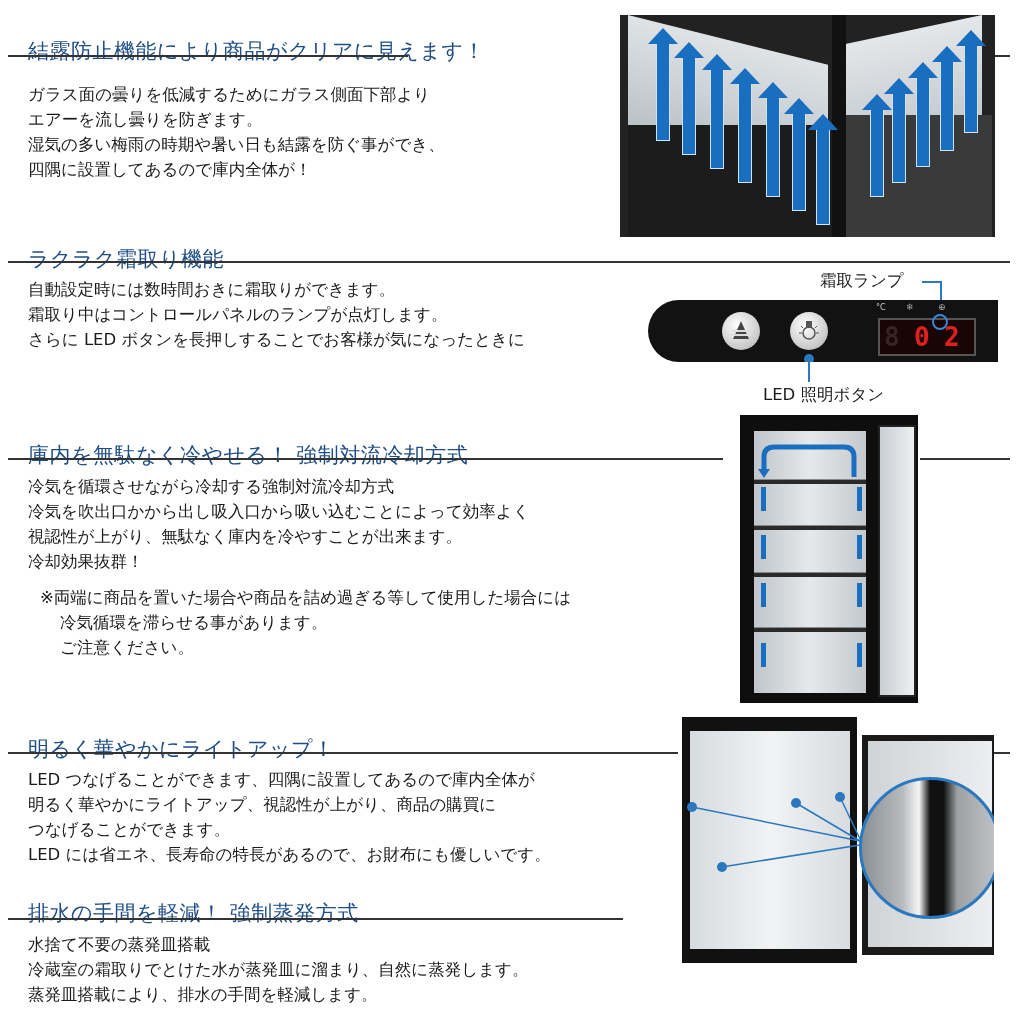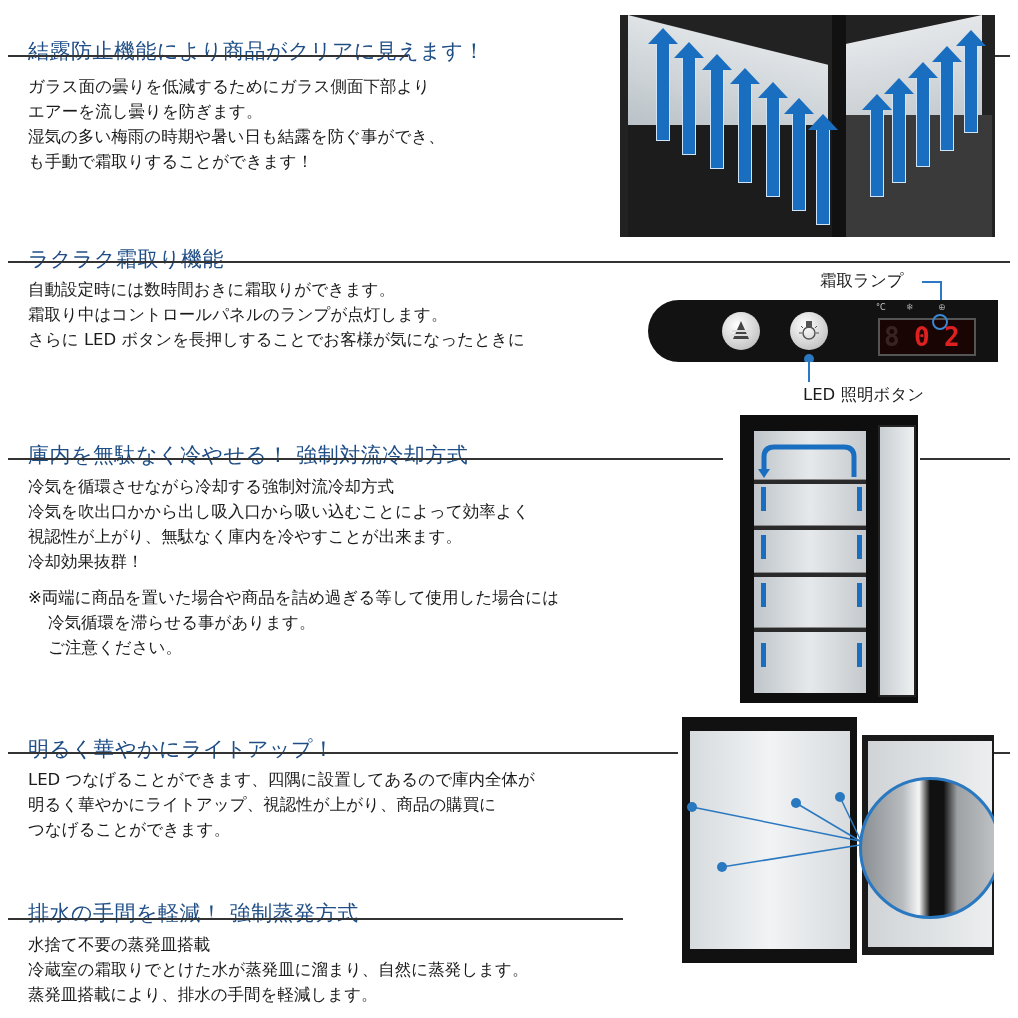--- a/index.html
+++ b/index.html
@@ -55,25 +55,25 @@
     #img4 .zoom-circle { position:absolute; left:187px; top:64px; width:136px; height:136px; border-radius:50%;
       border:3px solid #2a78c0; background: linear-gradient(90deg,#8a8f93 0%,#b8bcbf 30%,#f5f5f5 42%,#111 50%,#111 60%,#9da1a4 70%,#c2c5c8 100%); }
     .dot { position:absolute; width:10px; height:10px; border-radius:50%; background:#2a78c0; }
   </style>
 </head>
 <body>
 
 <h2 class="heading" style="top:20px;">結露防止機能により商品がクリアに見えます！</h2>
 <div class="rule" style="left:8px; top:55px; width:400px;"></div>
 <div class="rule" style="left:985px; top:55px; width:25px;"></div>
-<div class="body-text" style="top:74px;">
+<div class="body-text" style="top:82px;">
   <div>ガラス面の曇りを低減するためにガラス側面下部より</div>
   <div>エアーを流し曇りを防ぎます。</div>
   <div>湿気の多い梅雨の時期や暑い日も結露を防ぐ事ができ、</div>
-  <div>も手動で霜取りすることができます！</div>
+  <div>四隅に設置してあるので庫内全体が！</div>
 </div>
 <div class="photo" id="img1">
   <div class="glass-l"></div>
     <div class="glass-r"></div>
   <div class="base-l"></div>
     <div class="base-r"></div>
   <div class="post"></div>
   <div class="up-arrow" style="left:36px; top:26px; height:98px;"></div>
   <div class="up-arrow" style="left:62px; top:40px; height:98px;"></div>
   <div class="up-arrow" style="left:90px; top:52px; height:100px;"></div>
@@ -123,32 +123,32 @@
   <span style="position:absolute; left:290px; top:2px; font-size:9px; color:#aaa;">⊕</span>
   <div class="display">
     <span class="digit" style="left:4px; color:#3a2222;">8</span>
     <span class="digit" style="left:34px; color:#e02020;">0</span>
     <span class="digit" style="left:64px; color:#e02020;">2</span>
   </div>
   <div class="lamp-marker" style="left:284px; top:14px;"></div>
   <div class="dot" style="left:156px; top:54px; width:10px; height:10px;"></div>
 </div>
 <div class="callout-line" style="left:808px; top:362px; width:2px; height:20px;"></div>
-<span class="callout-label" style="left:803px; top:384px;">LED 照明ボタン</span>
+<span class="callout-label" style="left:763px; top:384px;">LED 照明ボタン</span>
 
 <h2 class="heading" style="top:424px;">庫内を無駄なく冷やせる！ 強制対流冷却方式</h2>
 <div class="rule" style="left:8px; top:458px; width:715px;"></div>
 <div class="rule" style="left:920px; top:458px; width:90px;"></div>
 <div class="body-text" style="top:474px;">
   <div>冷気を循環させながら冷却する強制対流冷却方式</div>
   <div>冷気を吹出口かから出し吸入口から吸い込むことによって効率よく</div>
   <div>視認性が上がり、無駄なく庫内を冷やすことが出来ます。</div>
   <div>冷却効果抜群！</div>
 </div>
-<div class="note" style="top:585px;">
+<div class="note" style="top:585px;margin-left:12px;">
   <div>※両端に商品を置いた場合や商品を詰め過ぎる等して使用した場合には</div>
   <div class="indent">冷気循環を滞らせる事があります。</div>
   <div class="indent">ご注意ください。</div>
 </div>
 <div class="photo" id="img3">
   <div class="inner"></div>
   <div class="door"></div>
   <div class="shelf" style="top:64px;"></div>
   <div class="shelf" style="top:110px;"></div>
   <div class="shelf" style="top:157px;"></div>
@@ -167,20 +167,21 @@
   <div class="small-arrow" style="left:117px; top:228px;"></div>
 </div>
 
 <h2 class="heading" style="top:718px;">明るく華やかにライトアップ！</h2>
 <div class="rule" style="left:8px; top:752px; width:670px;"></div>
 <div class="rule" style="left:993px; top:752px; width:17px;"></div>
 <div class="body-text" style="top:767px;">
   <div>LED つなげることができます、四隅に設置してあるので庫内全体が</div>
   <div>明るく華やかにライトアップ、視認性が上がり、商品の購買に</div>
   <div>つなげることができます。</div>
+  <div>LED には省エネ、長寿命の特長があるので、お財布にも優しいです。</div>
 </div>
 <div class="photo" id="img4">
   <div class="body">
       <div class="glass"></div>
     </div>
   <div class="door">
       <div class="door-glass"></div>
     </div>
   <div class="zoom-circle"></div>
   <svg style="position:absolute; left:0; top:0;" width="322" height="250">

